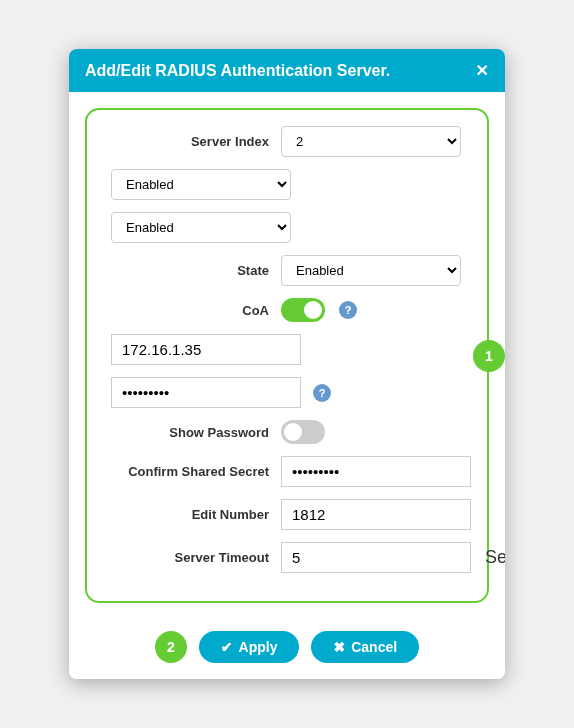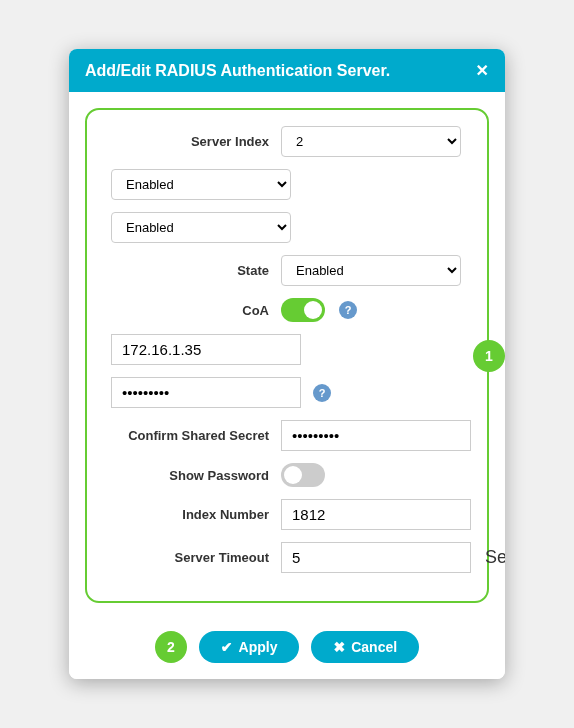--- a/index.html
+++ b/index.html
@@ -304,38 +304,38 @@
       </div>
 
       <div class="form-row">
         <div class="form-control" style="display:flex;align-items:center;gap:6px;">
           <input type="password" value="secretpwd" style="">
           <span class="help-icon">?</span>
         </div>
       </div>
 
       <div class="form-row">
-        <label class="form-label">Confirm Shared Secret</label>
-        <div class="form-control">
-          <input type="password" value="secretpwd" style="">
-        </div>
-      </div>
-
-      <div class="form-row">
         <label class="form-label">Show Password</label>
         <div class="form-control">
           <label class="toggle-switch">
             <input type="checkbox" style="">
             <span class="toggle-slider"></span>
           </label>
         </div>
       </div>
 
       <div class="form-row">
-        <label class="form-label">Index Number</label>
+        <label class="form-label">Confirm Shared Secret</label>
+        <div class="form-control">
+          <input type="password" value="secretpwd" style="">
+        </div>
+      </div>
+
+      <div class="form-row">
+        <label class="form-label">Edit Number</label>
         <div class="form-control">
           <input type="text" value="1812" style="">
         </div>
       </div>
 
       <div class="form-row">
         <label class="form-label">Server Timeout</label>
         <div class="form-control" style="display:flex;align-items:center;gap:6px;">
           <input type="text" value="5" style="">
           <span class="suffix-text">Seconds</span>

